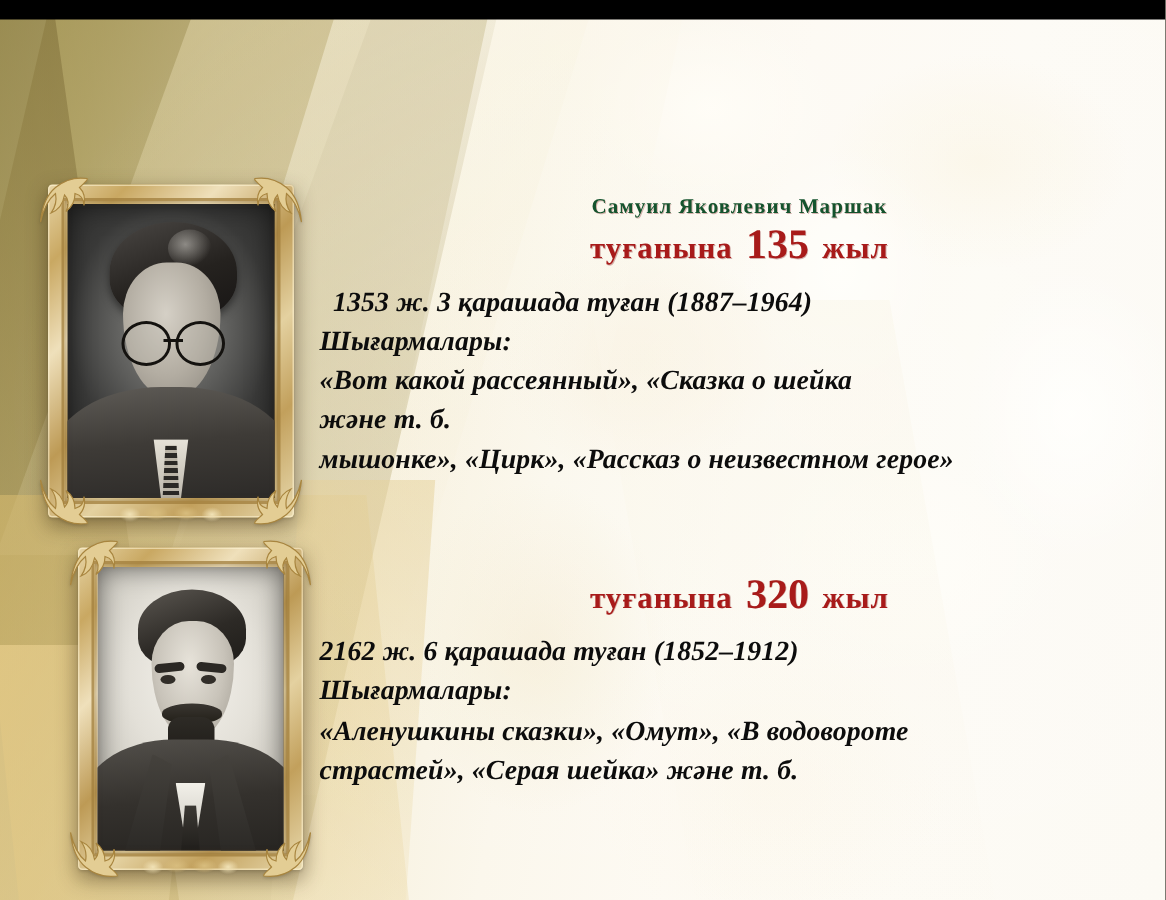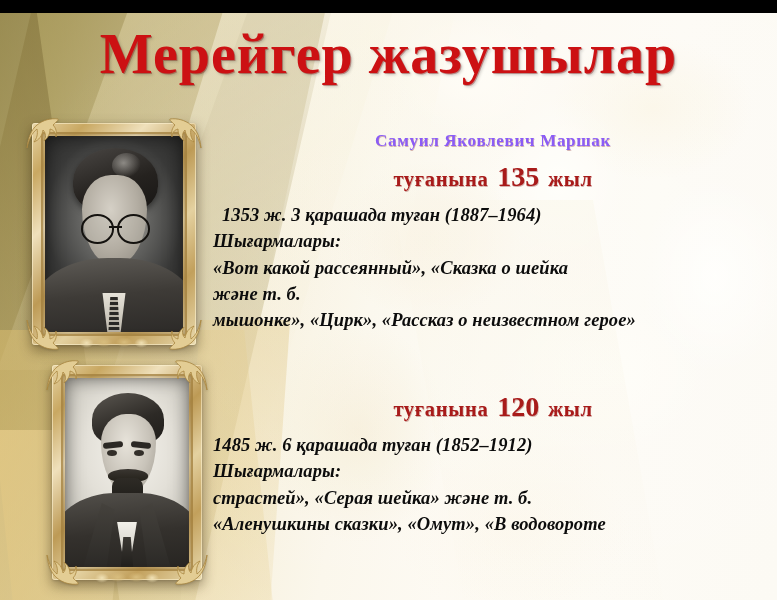--- a/index.html
+++ b/index.html
@@ -271,35 +271,34 @@
     background: linear-gradient(180deg, #45423d, #2a2825);
   }
   .p2 .lapel.l { left: 14%; clip-path: polygon(60% 0, 100% 10%, 74% 100%, 0 100%); }
   .p2 .lapel.r { right: 14%; clip-path: polygon(0 10%, 40% 0, 100% 100%, 26% 100%); }
 
   
   .col { position: absolute; left: 213px; width: 560px; }
 
   .blk-head {
     text-align: center;
-    color: #8b5cf6;
+    color: #14532d;
     font-weight: 700;
-    font-size: 17px;
+    font-size: 14px;
     letter-spacing: .7px;
     line-height: 1.18;
     text-shadow: .6px .6px 0 rgba(120,12,12,.30);
     white-space: nowrap;
   }
   .blk-sub {
     text-align: center;
     color: #a81b1a;
     font-weight: 700;
     font-size: 20.5px;
     letter-spacing: .7px;
-    margin-top: 10px;
     text-shadow: .6px .6px 0 rgba(120,12,12,.30);
   }
   .blk-sub .big {
     font-size: 28px;
     letter-spacing: 0;
     padding: 0 3px;
   }
   .body-text {
     color: #0c0c0c;
     font-weight: 700;
@@ -329,21 +328,20 @@
   <div class="facet f4"></div>
   <div class="facet f5"></div>
   <div class="facet f6"></div>
   <div class="facet f7"></div>
   <div class="facet f8"></div>
   <div class="facet f9"></div>
   <div class="bg-vig"></div>
 
   <div class="top-bar"></div>
 
-  <div class="title">Мерейгер жазушылар</div>
 
   <div class="frame p1" style="left:32px; top:123px; width:164px; height:222px;">
     <div class="photo">
       <div class="hair"></div>
       <div class="face"></div>
       <div class="glasses">
         <div class="lens l"></div>
         <div class="lens r"></div>
         <div class="bridge"></div>
       </div>
@@ -427,24 +425,24 @@
       <div>Шығармалары:</div>
       <div>«Вот какой рассеянный», «Сказка о шейка</div>
       <div>және т. б.</div>
       <div>мышонке», «Цирк», «Рассказ о неизвестном герое»</div>
     </div>
   </div>
 
   <div class="col block2">
     <div class="blk-sub">
       <span>туғанына</span>
-      <span class="big">120</span>
+      <span class="big">320</span>
       <span>жыл</span>
     </div>
     <div class="body-text">
-      <div>1485 ж. 6 қарашада туған (1852–1912)</div>
+      <div>2162 ж. 6 қарашада туған (1852–1912)</div>
       <div>Шығармалары:</div>
+      <div>«Аленушкины сказки», «Омут», «В водовороте</div>
       <div>страстей», «Серая шейка» және т. б.</div>
-      <div>«Аленушкины сказки», «Омут», «В водовороте</div>
     </div>
   </div>
 
 </div>
 
 </body></html>

